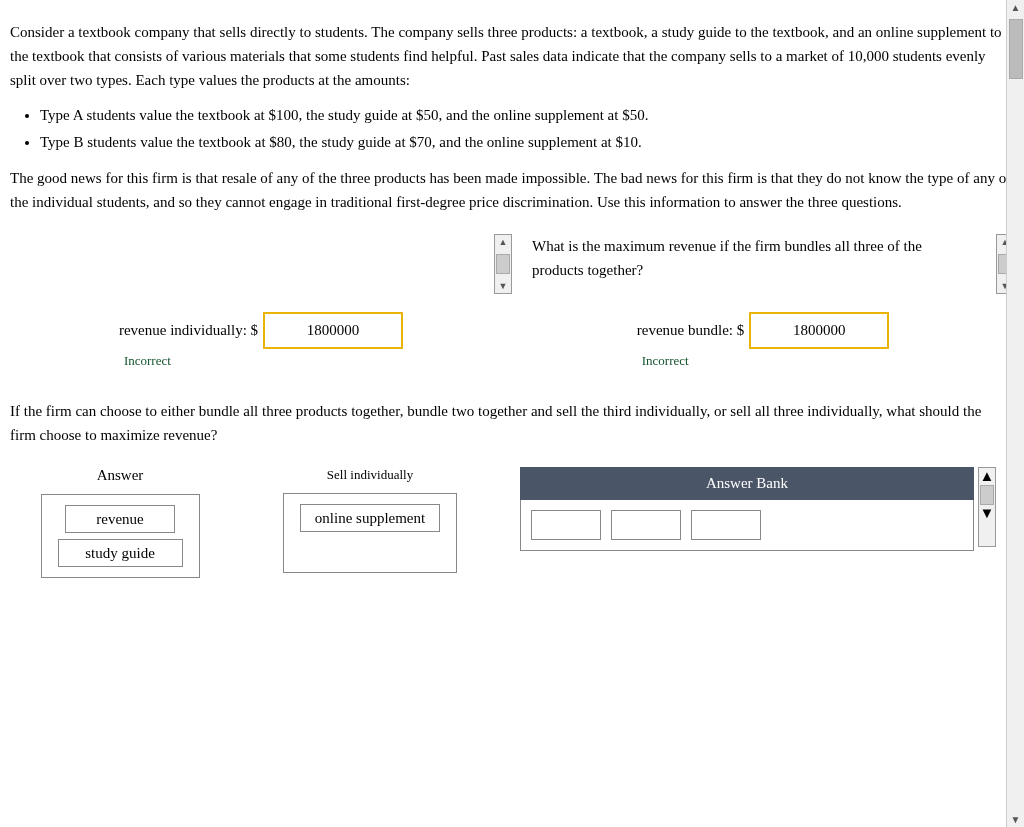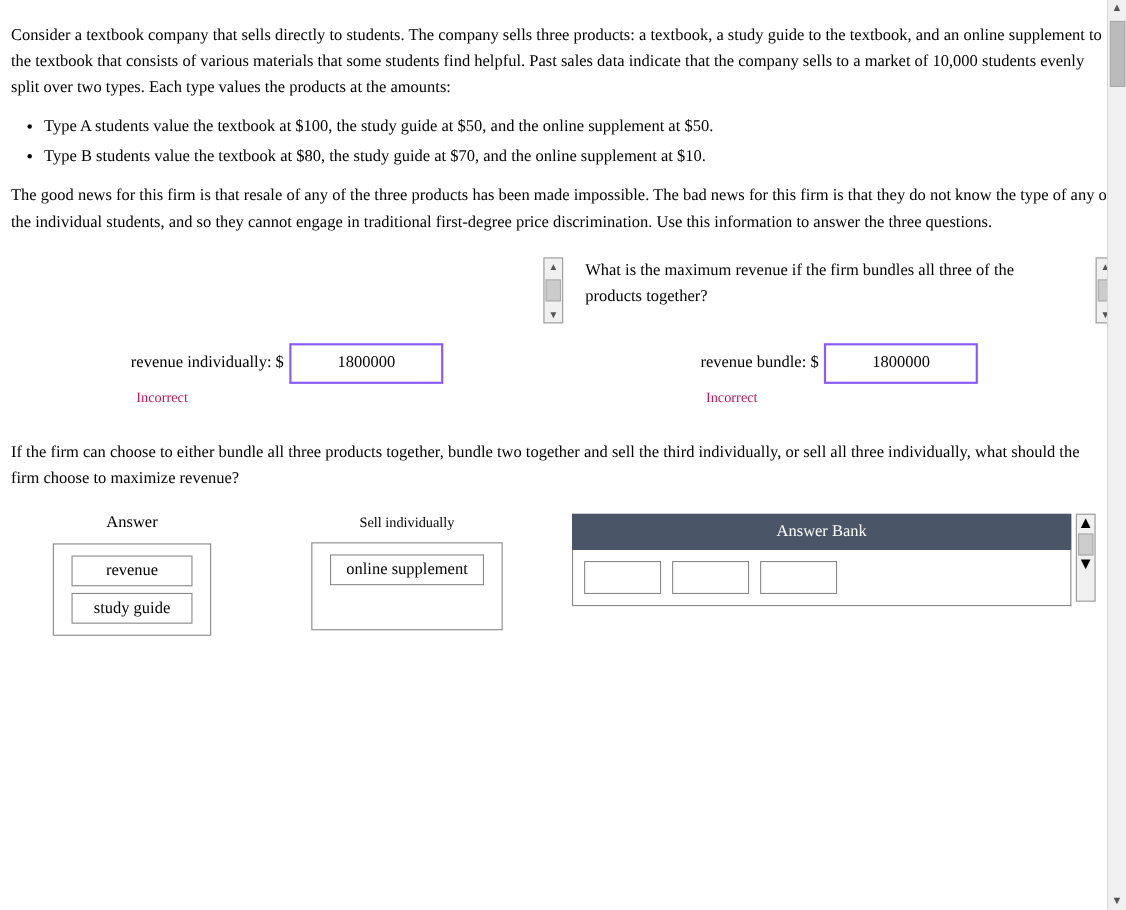--- a/index.html
+++ b/index.html
@@ -83,29 +83,29 @@
       align-items: center;
       justify-content: center;
       flex-direction: column;
     }
     .answer-label {
       margin-right: 5px;
       font-size: 15px;
       white-space: nowrap;
     }
     .answer-input {
-      border: 2px solid #8b5cf6;
+      border: 2px solid #eab308;
       padding: 8px 12px;
       font-size: 15px;
       font-family: Georgia, serif;
       width: 140px;
       text-align: center;
     }
     .incorrect-label {
-      color: #be185d;
+      color: #14532d;
       font-size: 13px;
       margin-top: 4px;
       margin-left: 5px;
       align-self: flex-start;
     }
     .third-question {
       line-height: 1.6;
       margin-top: 10px;
     }
     .third-question-row {
@@ -288,21 +288,21 @@
 
   <p class="third-question" style="margin-top:30px; padding-right:20px;">If the firm can choose to either bundle all three products together, bundle two together and sell the third individually, or sell all three individually, what should the firm choose to maximize revenue?</p>
 
   <div class="third-question-row" style="padding-right:40px;">
 
     <div class="bundle-col">
       <div class="bundle-col-title">Answer</div>
       <div class="bundle-box">
         <div class="bundle-items">
           <div class="answer-bank-slot" style="width:110px; height:28px; display:flex; align-items:center; justify-content:center; border:1px solid #888;">revenue</div>
-          <div class="answer-bank-slot" style="width:110px; height:28px; display:flex; align-items:center; justify-content:center; border:1px solid #888;">study guide</div>
+          <div class="answer-bank-slot" style="width:125px; height:28px; display:flex; align-items:center; justify-content:center; border:1px solid #888;">study guide</div>
         </div>
       </div>
     </div>
 
     <div class="sell-col">
       <div class="sell-col-title">Sell individually</div>
       <div class="sell-box">
         <div style="display:flex; align-items:center; justify-content:center;">
           <div style="width:140px; height:28px; display:flex; align-items:center; justify-content:center; border:1px solid #888;">online supplement</div>
         </div>

